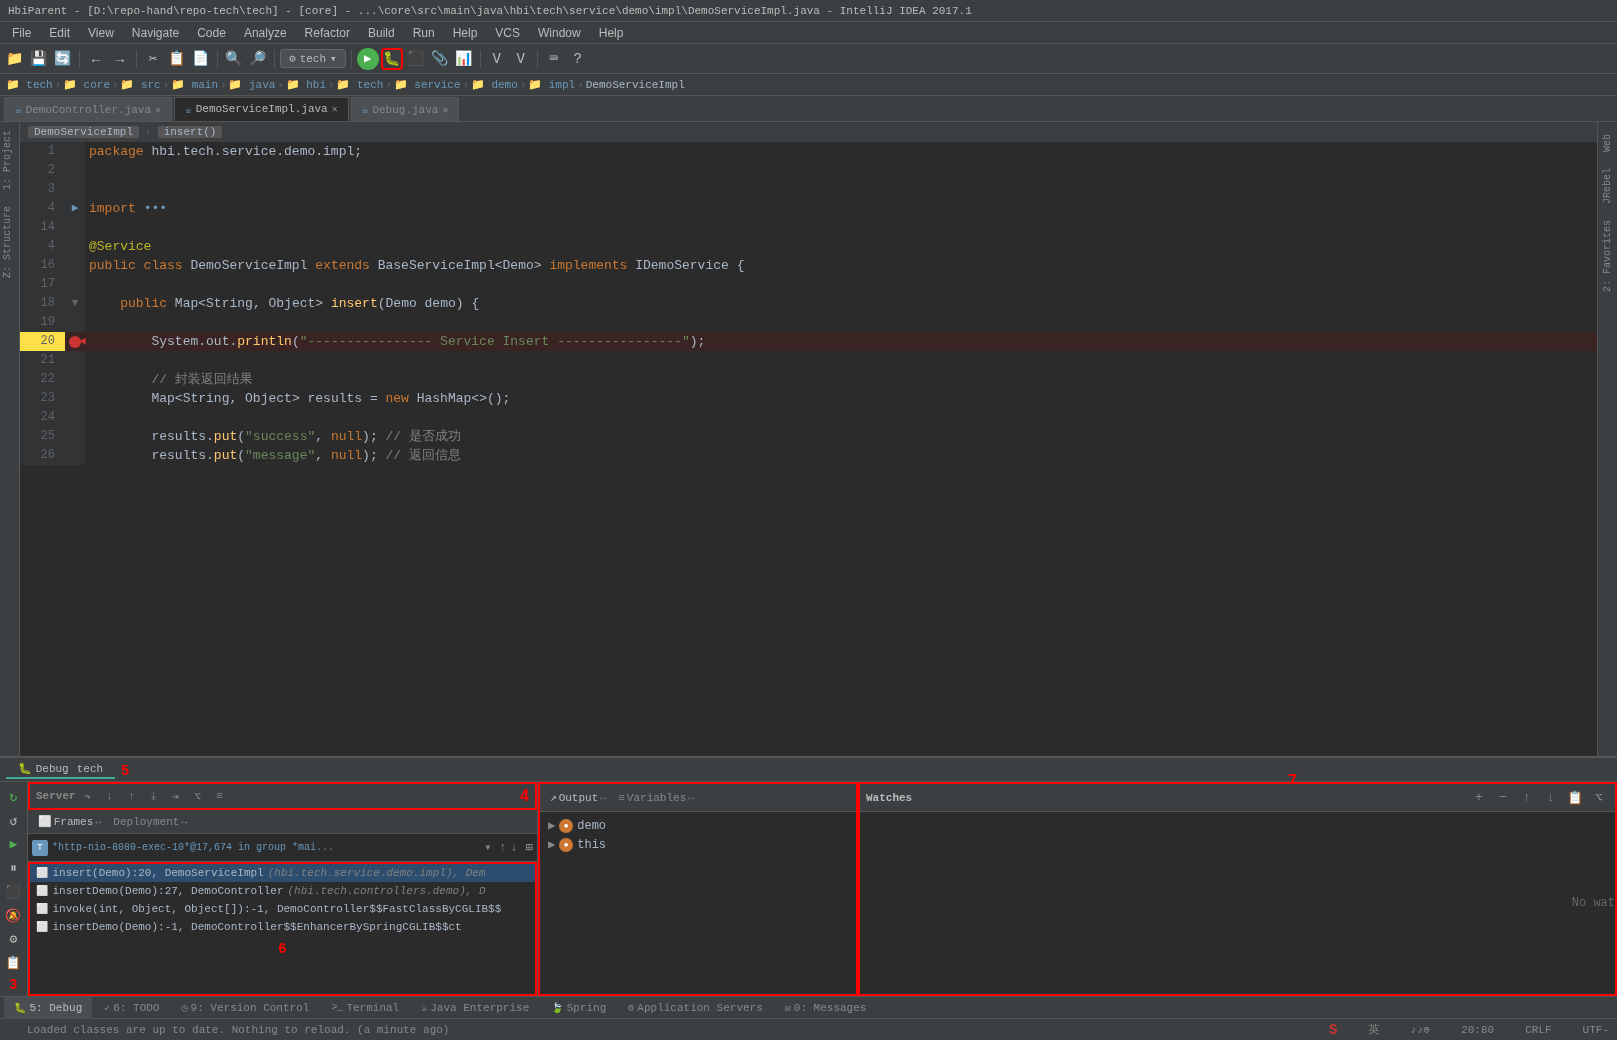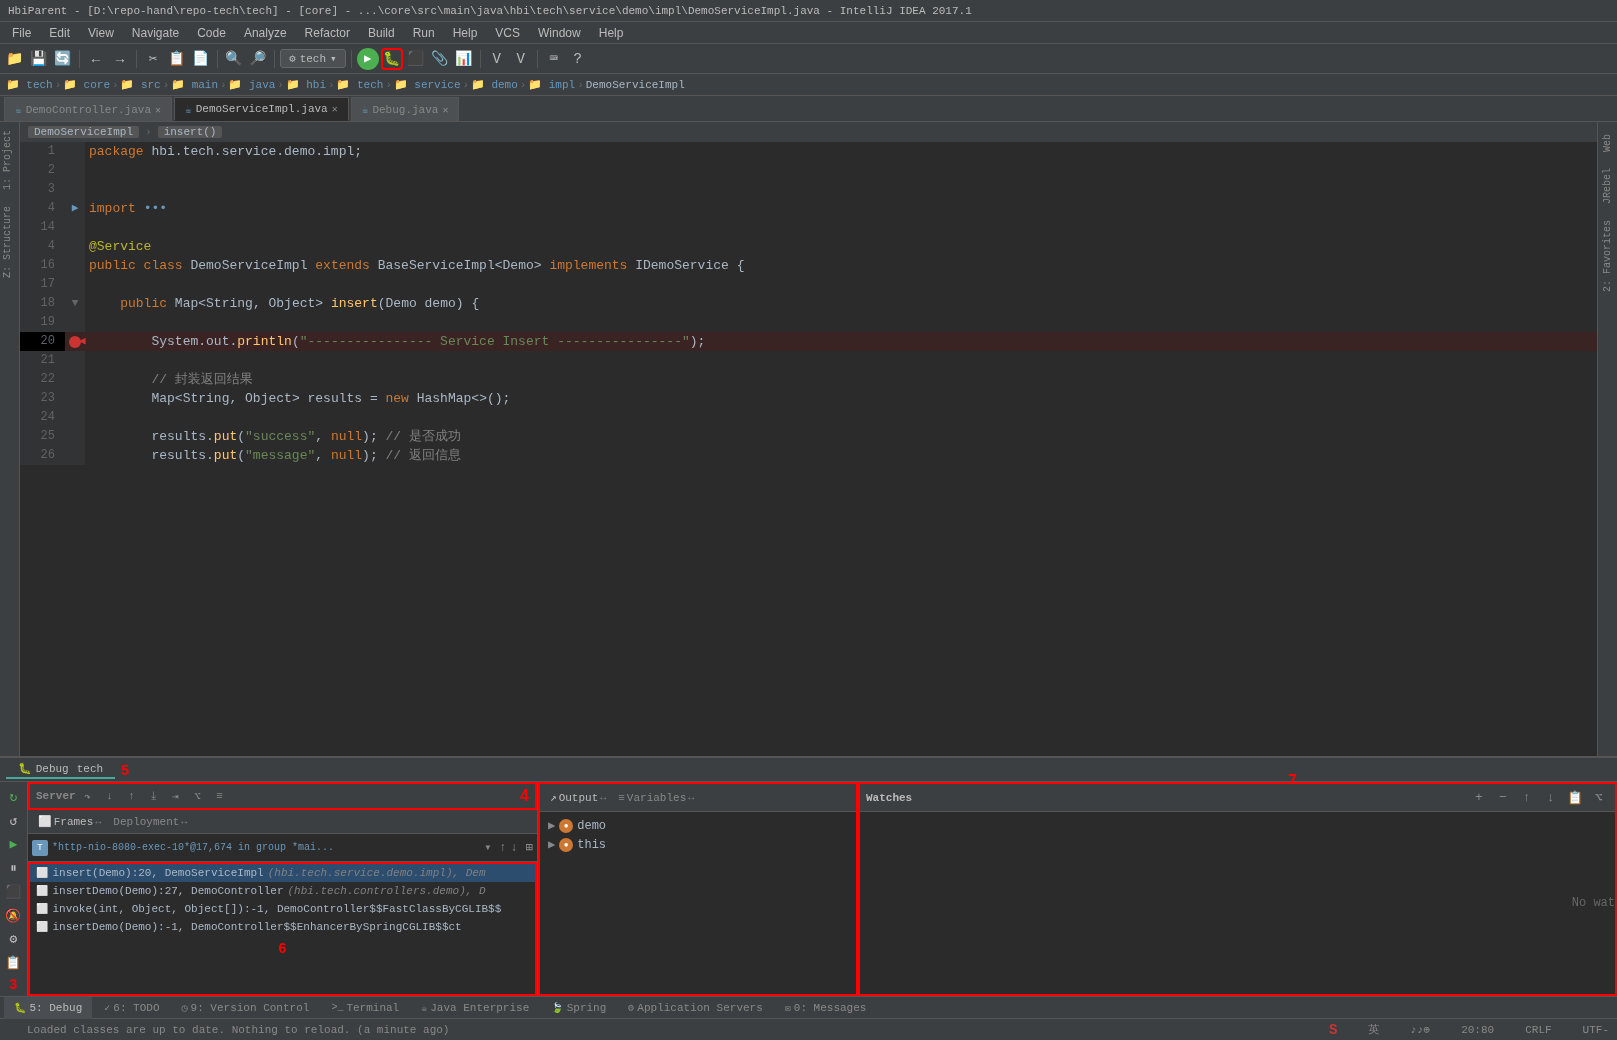--- a/index.html
+++ b/index.html
@@ -705,21 +705,21 @@
           </div>
         </div>
 
         <div class="code-line">
           <div class="line-num">19</div>
           <div class="line-gutter"></div>
           <div class="line-content"></div>
         </div>
 
         <div class="code-line highlighted">
-          <div class="line-num" style="background:#000000;">20</div>
+          <div class="line-num" style="background:#fde047;">20</div>
           <div class="line-gutter" style="background:#3a2323; position:relative;">
             <div class="breakpoint" style="position:relative;"></div>
             <span style="position:absolute; left:14px; color:#cc3333; font-size:11px;">◀</span>
           </div>
           <div class="line-content">
             &nbsp;&nbsp;&nbsp;&nbsp;&nbsp;&nbsp;&nbsp;&nbsp;<span class="type">System</span>.<span style="color:#a9b7c6;">out</span>.<span class="fn">println</span>(<span class="str">"---------------- Service Insert ----------------"</span>);
           </div>
         </div>
 
         <div class="code-line">

